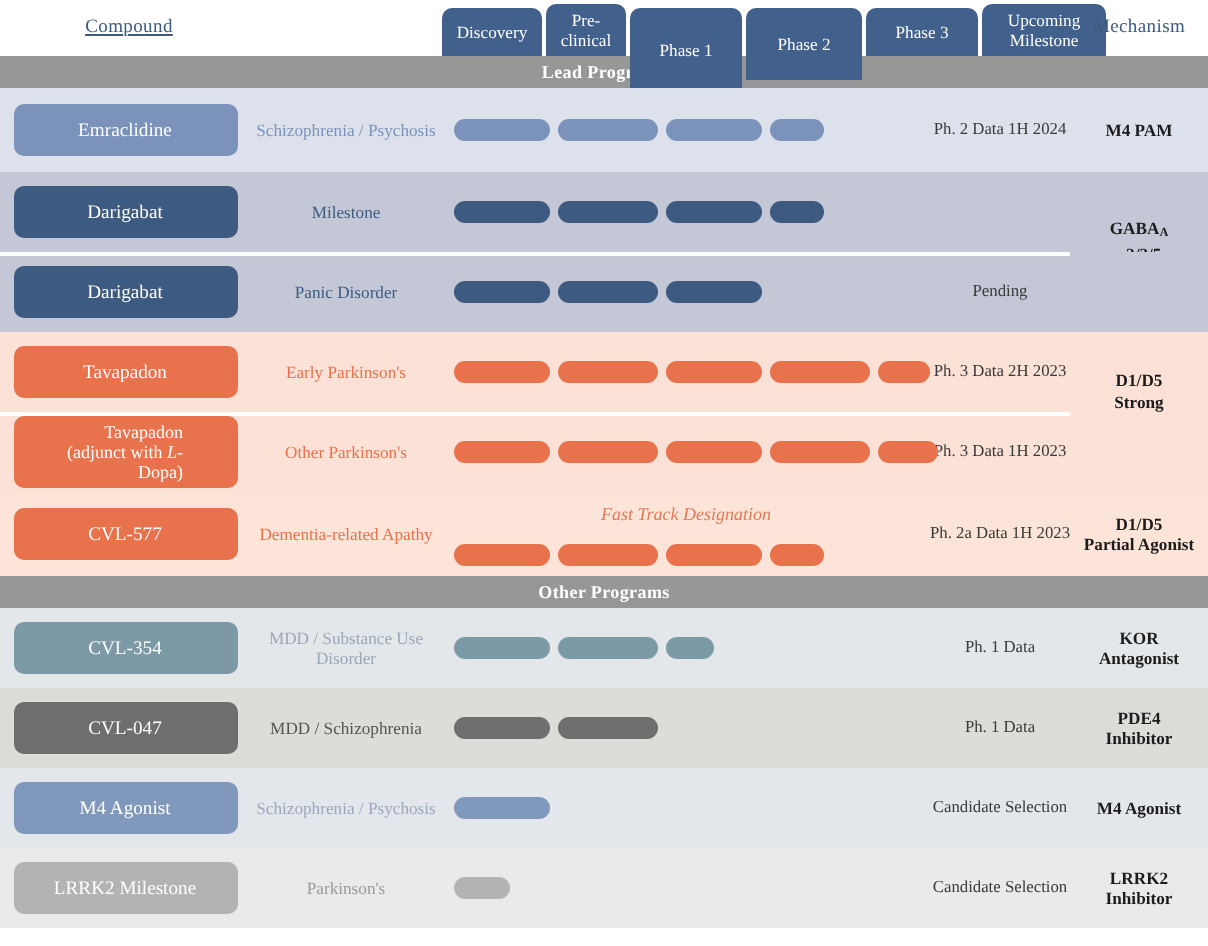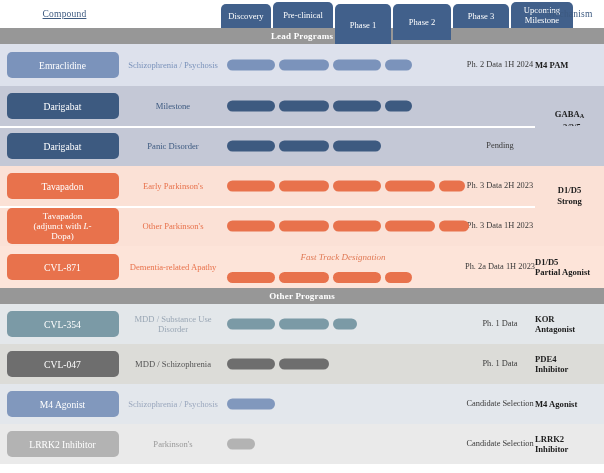--- a/index.html
+++ b/index.html
@@ -45,21 +45,21 @@
     box-sizing:border-box;
   }
   .cell-compound{
     position:relative;width:125px;flex:0 0 125px;
     display:flex;align-items:center;justify-content:center;
   }
   .pill{
     width:112px;min-height:26px;
     border-radius:5px;
     display:flex;align-items:center;justify-content:center;
-    text-align:center;
+    text-align:right;
     color:#ffffff;font-size:9.6px;line-height:11px;
     padding:3px 2px;box-sizing:border-box;
   }
   .cell-disease{
     width:96px;flex:0 0 96px;
     text-align:center;font-size:8.6px;line-height:10.5px;
   }
   .cell-track{
     position:relative;width:244px;flex:0 0 244px;height:100%;
   }
@@ -73,21 +73,21 @@
   .fasttrack{
     position:absolute;left:0;width:244px;text-align:center;
     font-style:italic;font-size:9px;color:#e07a56;
   }
   .cell-milestone{
     width:70px;flex:0 0 70px;
     text-align:center;font-size:8.4px;line-height:10.5px;color:#3a3a3a;
   }
   .cell-mech{
     width:69px;flex:0 0 69px;
-    text-align:left;font-size:8.6px;line-height:10.5px;
+    text-align:center;font-size:8.6px;line-height:10.5px;
     font-weight:bold;color:#1c1c1c;
   }
   .cell-mech.spanner{visibility:hidden;}
   .mech-span{
     position:absolute;right:0;width:69px;
     display:flex;align-items:center;justify-content:center;
     text-align:center;font-size:8.6px;line-height:10.5px;
     font-weight:bold;color:#1c1c1c;
   }
   .divider{
@@ -97,21 +97,21 @@
 </style>
 </head>
 <body>
 
 <div class="chart">
 
   <div class="header">
     <div class="hdr-label" style="left:2px;width:125px;text-decoration:underline;">Compound</div>
     <div class="tabs">
       <div class="tab" style="width:50px;height:24px;margin-top:2px;">Discovery</div>
-      <div class="tab" style="width:60px;height:26px;">Pre-clinical</div>
+      <div class="tab" style="width:40px;height:26px;">Pre-clinical</div>
       <div class="tab" style="width:56px;height:41px;margin-top:2px;">Phase 1</div>
       <div class="tab" style="width:58px;height:36px;margin-top:2px;">Phase 2</div>
       <div class="tab" style="width:56px;height:24px;margin-top:2px;">Phase 3</div>
       <div class="tab" style="width:62px;height:26px;">Upcoming Milestone</div>
     </div>
     <div class="hdr-label" style="left:535px;width:69px;">Mechanism</div>
   </div>
 
   <div class="band">Lead Programs</div>
 
@@ -206,21 +206,21 @@
         <div class="bar" style="left:164px;width:50px;background:#e8724c;"></div>
         <div class="bar" style="left:218px;width:30px;background:#e8724c;"></div>
       </div>
     </div>
     <div class="cell-milestone">Ph. 3 Data 1H 2023</div>
     <div class="cell-mech spanner"></div>
   </div>
 
   <div class="row" style="height:42px;background:#fde4d9;">
     <div class="cell-compound">
-      <div class="pill" style="background:#e8724c;">CVL-871</div>
+      <div class="pill" style="background:#e8724c;">CVL-577</div>
     </div>
     <div class="cell-disease" style="color:#e8724c;">Dementia-related Apathy</div>
     <div class="cell-track">
       <div class="fasttrack" style="top:6px;">Fast Track Designation</div>
       <div class="bars" style="top:26px;transform:none;">
         <div class="bar" style="left:6px;width:48px;background:#e8724c;"></div>
         <div class="bar" style="left:58px;width:50px;background:#e8724c;"></div>
         <div class="bar" style="left:112px;width:48px;background:#e8724c;"></div>
         <div class="bar" style="left:164px;width:27px;background:#e8724c;"></div>
       </div>
@@ -277,21 +277,21 @@
       <div class="bars">
         <div class="bar" style="left:6px;width:48px;background:#8198bd;"></div>
       </div>
     </div>
     <div class="cell-milestone">Candidate Selection</div>
     <div class="cell-mech">M4 Agonist</div>
   </div>
 
   <div class="row" style="height:40px;background:#eaeaea;">
     <div class="cell-compound">
-      <div class="pill" style="background:#b3b3b3;">LRRK2 Inhibitor</div>
+      <div class="pill" style="background:#b3b3b3;">LRRK2 Milestone</div>
     </div>
     <div class="cell-disease" style="color:#999999;">Parkinson's</div>
     <div class="cell-track">
       <div class="bars">
         <div class="bar" style="left:6px;width:28px;background:#b3b3b3;"></div>
       </div>
     </div>
     <div class="cell-milestone">Candidate Selection</div>
     <div class="cell-mech">
       <span>LRRK2<br>Inhibitor</span>

